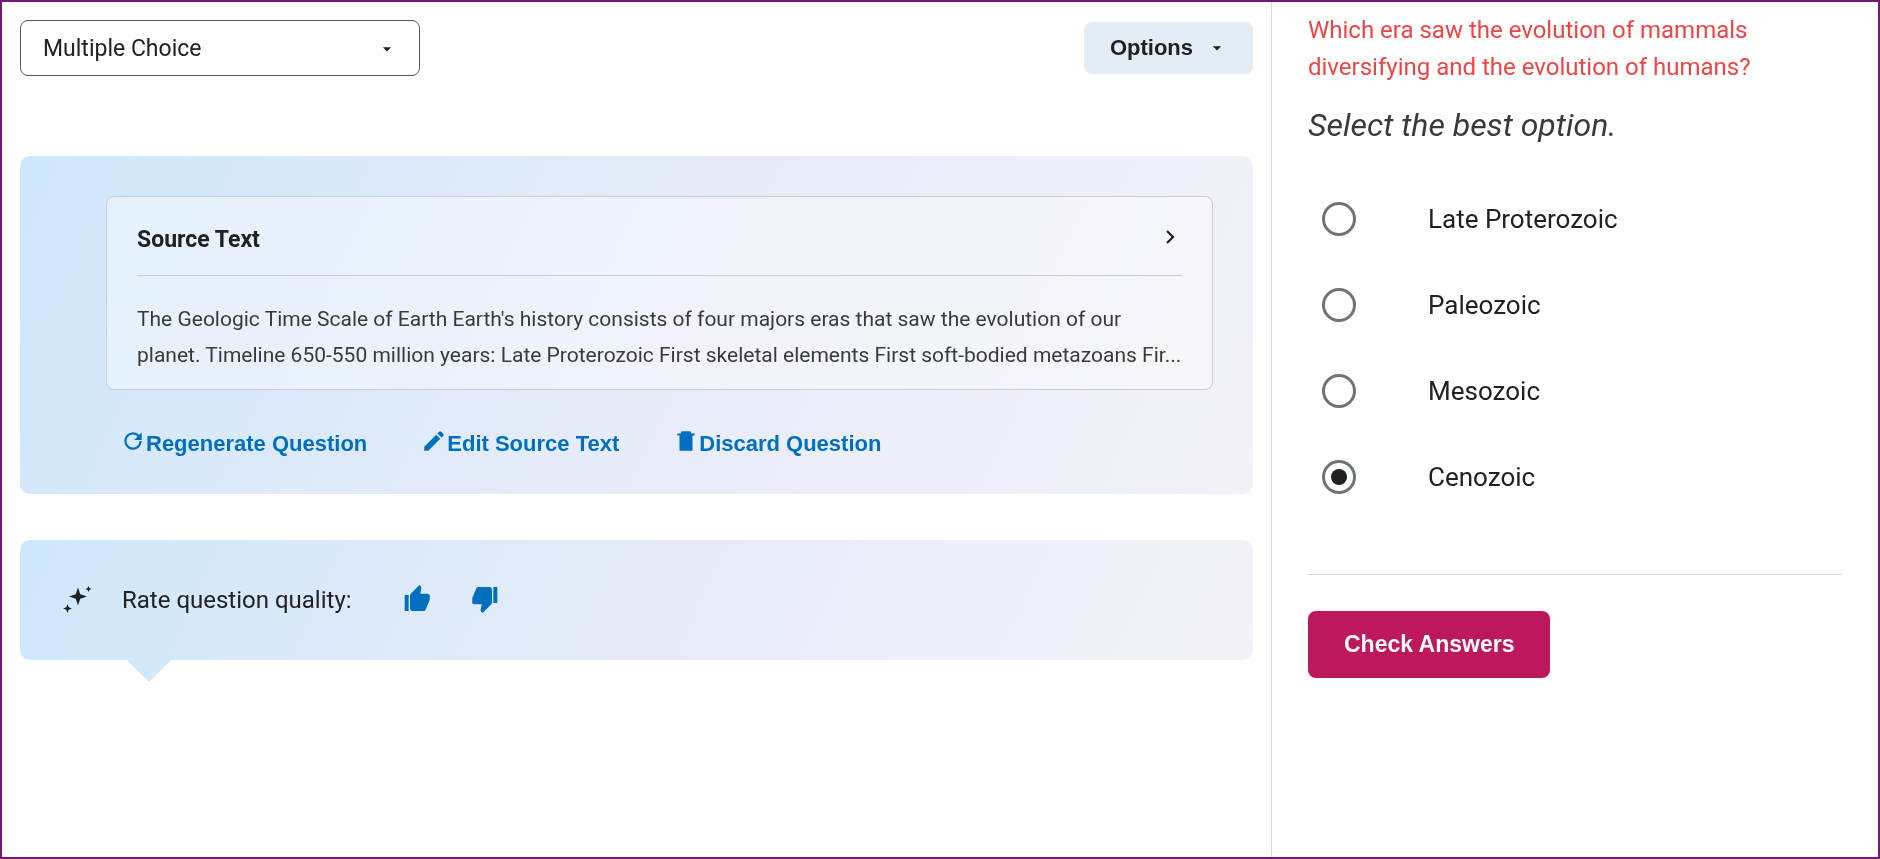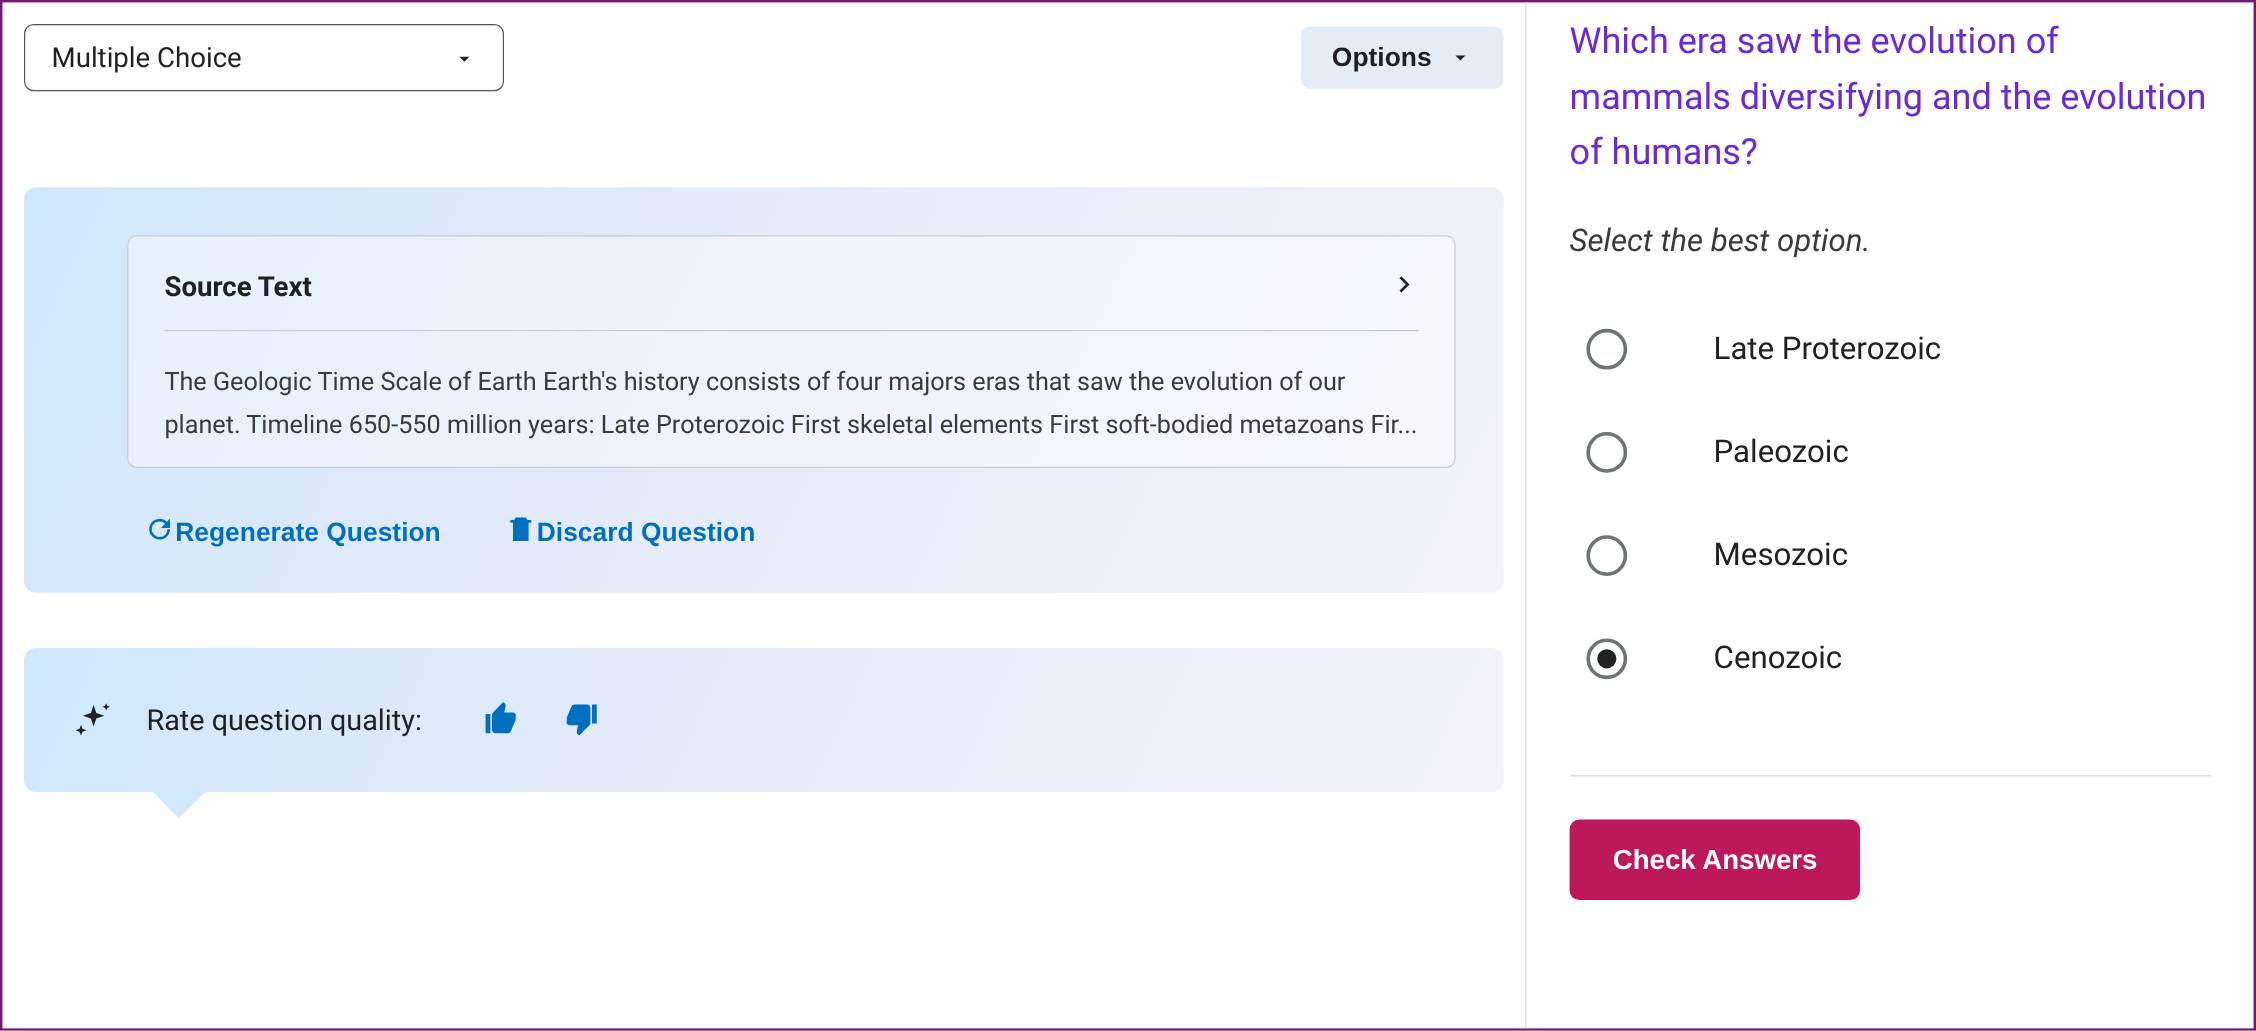--- a/index.html
+++ b/index.html
@@ -161,27 +161,27 @@
     background: none;
     border: none;
     cursor: pointer;
     color: #006fbf;
     width: 40px;
     height: 40px;
   }
   .thumb-btn svg { fill: #006fbf; }
   
   .question-text {
-    font-size: 30px;
+    font-size: 24px;
     line-height: 1.55;
-    color: #6d28d9;
-    margin-bottom: 34px;
+    color: #ef4444;
+    margin-bottom: 20px;
   }
   .instruction {
-    font-size: 26px;
+    font-size: 32px;
     font-style: italic;
     color: #3a3a3a;
     margin-bottom: 58px;
   }
   .radio-group {
     display: flex;
     flex-direction: column;
     gap: 52px;
     margin-left: 14px;
     margin-bottom: 80px;
@@ -274,20 +274,28 @@
           <span>
             <svg viewBox="0 0 24 24" width="26" height="26">
                 <path d="M17.65 6.35A8 8 0 1 0 20 12h-2a6 6 0 1 1-1.76-4.24L13 11h7V4l-2.35 2.35z"></path>
               </svg>
           </span>
           <span>Regenerate Question</span>
         </button>
         <button class="ai-action-btn">
           <span>
             <svg viewBox="0 0 24 24" width="26" height="26">
+                <path d="M3 17.25V21h3.75L17.81 9.94l-3.75-3.75L3 17.25zM20.71 7.04a1 1 0 0 0 0-1.41l-2.34-2.34a1 1 0 0 0-1.41 0l-1.83 1.83 3.75 3.75 1.83-1.83z"></path>
+              </svg>
+          </span>
+          <span>Edit Source Text</span>
+        </button>
+        <button class="ai-action-btn">
+          <span>
+            <svg viewBox="0 0 24 24" width="26" height="26">
                 <path d="M6 7h12v14H6V7zm2-4h8l1 2h3v2H4V5h3l1-2z"></path>
               </svg>
           </span>
           <span>Discard Question</span>
         </button>
       </div>
     </div>
 
     <div class="rate-card">
       <span class="sparkle-icon">

